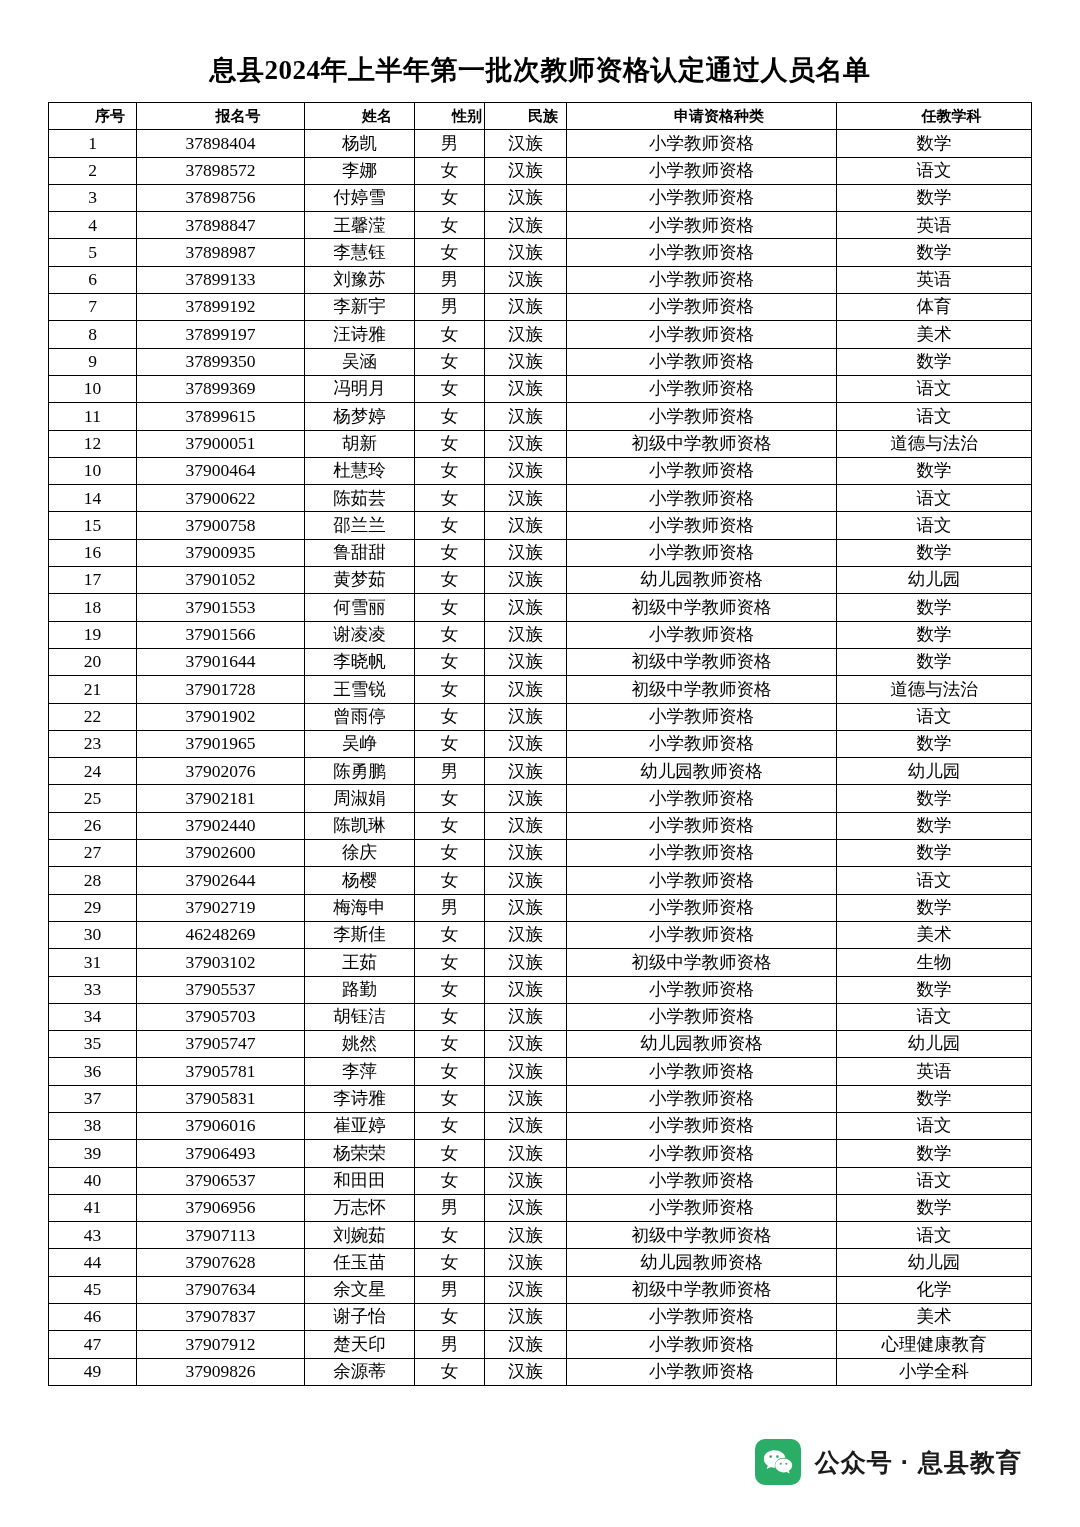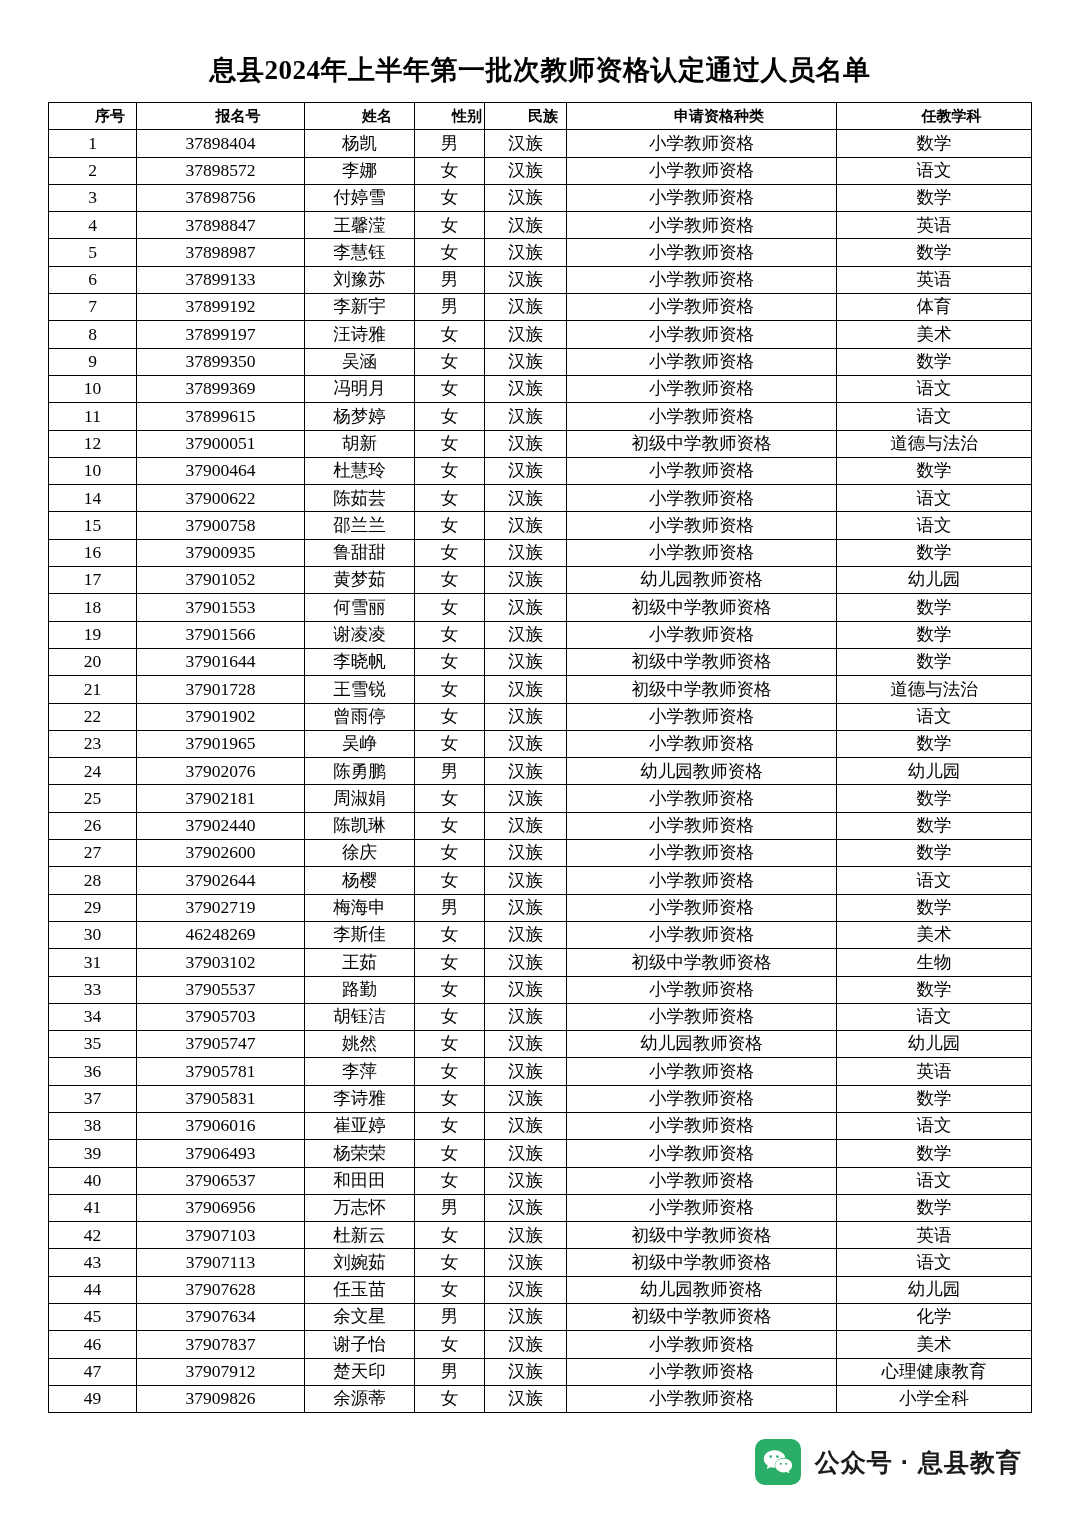--- a/index.html
+++ b/index.html
@@ -477,29 +477,20 @@
         <tr>
           <td>41</td>
           <td>37906956</td>
           <td>万志怀</td>
           <td>男</td>
           <td>汉族</td>
           <td>小学教师资格</td>
           <td>数学</td>
         </tr>
         <tr>
-          <td>42</td>
-          <td>37907103</td>
-          <td>杜新云</td>
-          <td>女</td>
-          <td>汉族</td>
-          <td>初级中学教师资格</td>
-          <td>英语</td>
-        </tr>
-        <tr>
           <td>43</td>
           <td>37907113</td>
           <td>刘婉茹</td>
           <td>女</td>
           <td>汉族</td>
           <td>初级中学教师资格</td>
           <td>语文</td>
         </tr>
         <tr>
           <td>44</td>

